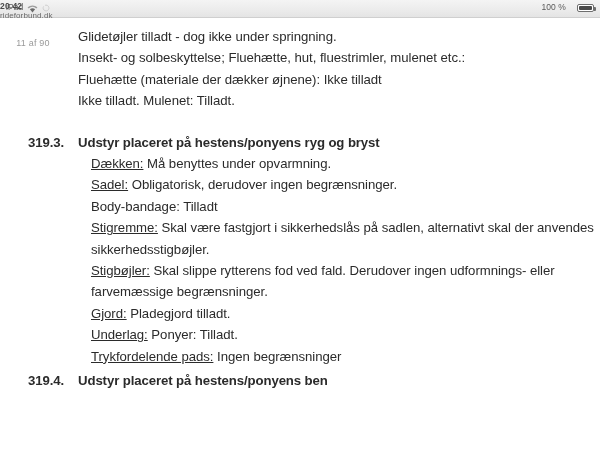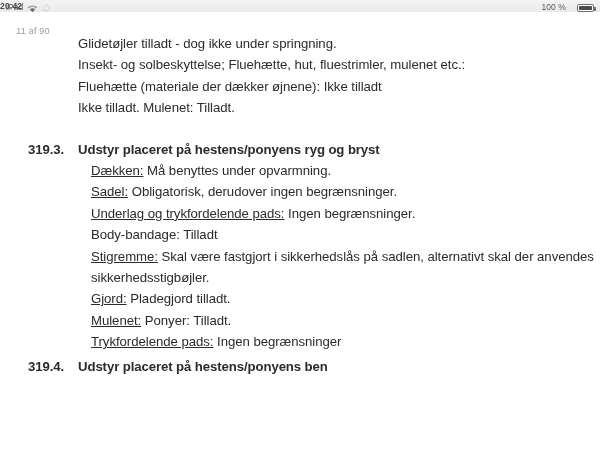--- a/index.html
+++ b/index.html
@@ -96,21 +96,21 @@
     position: absolute;
     left: 1px; top: 1px; bottom: 1px;
     width: calc(100% - 2px);
     background: #4a4a4a;
     border-radius: 1px;
   }
 
   
   .doc {
     position: absolute;
-    top: 12px; left: 0;
+    top: 24px; left: 0;
     width: 600px;
     height: 426px;
     background: #ffffff;
     overflow: hidden;
   }
 
   .page-counter {
     position: absolute;
     left: 0; top: 14px;
     width: 66px;
@@ -126,21 +126,21 @@
     right: 4px;
     font-size: 13.2px;
     line-height: 21.4px;
     color: #2b2b2b;
     letter-spacing: -0.05px;
   }
 
   .para { margin: 0; }
 
   
-  .block-plain { padding-left: 50px; margin-top: 19px; }
+  .block-plain { padding-left: 50px; }
 
   
   .section { margin-top: 3px; }
   .section-head {
     display: flex;
     align-items: baseline;
     font-weight: bold;
   }
   .section-num {
     width: 50px;
@@ -215,25 +215,25 @@
 
       <div>
           <div class="section">
             <div class="section-head">
               <span class="section-num">319.3.</span>
               <span class="section-title">Udstyr placeret på hestens/ponyens ryg og bryst</span>
             </div>
             <div class="section-body">
               <div class="para"><span class="term">Dækken:</span><span> Må benyttes under opvarmning.</span></div>
               <div class="para"><span class="term">Sadel:</span><span> Obligatorisk, derudover ingen begrænsninger.</span></div>
-              <div class="para"><span class="term">Underlag og trykfordelende pads:</span><span> Ingen begrænsninger.</span></div>
               <div class="para"><span class="noline">Body-bandage:</span><span> Tilladt</span></div>
               <div class="para"><span class="term">Stigremme:</span><span> Skal være fastgjort i sikkerhedslås på sadlen, alternativt skal der anvendes sikkerhedsstigbøjler.</span></div>
+              <div class="para"><span class="term">Stigbøjler:</span><span> Skal slippe rytterens fod ved fald. Derudover ingen udformnings- eller farvemæssige begrænsninger.</span></div>
               <div class="para"><span class="term">Gjord:</span><span> Pladegjord tilladt.</span></div>
-              <div class="para"><span class="term">Mulenet:</span><span> Ponyer: Tilladt.</span></div>
+              <div class="para"><span class="term">Underlag:</span><span> Ponyer: Tilladt.</span></div>
               <div class="para"><span class="term">Trykfordelende pads:</span><span> Ingen begrænsninger</span></div>
             </div>
           </div>
           <div class="section">
             <div class="section-head">
               <span class="section-num">319.4.</span>
               <span class="section-title">Udstyr placeret på hestens/ponyens ben</span>
             </div>
           </div>
         </div>

